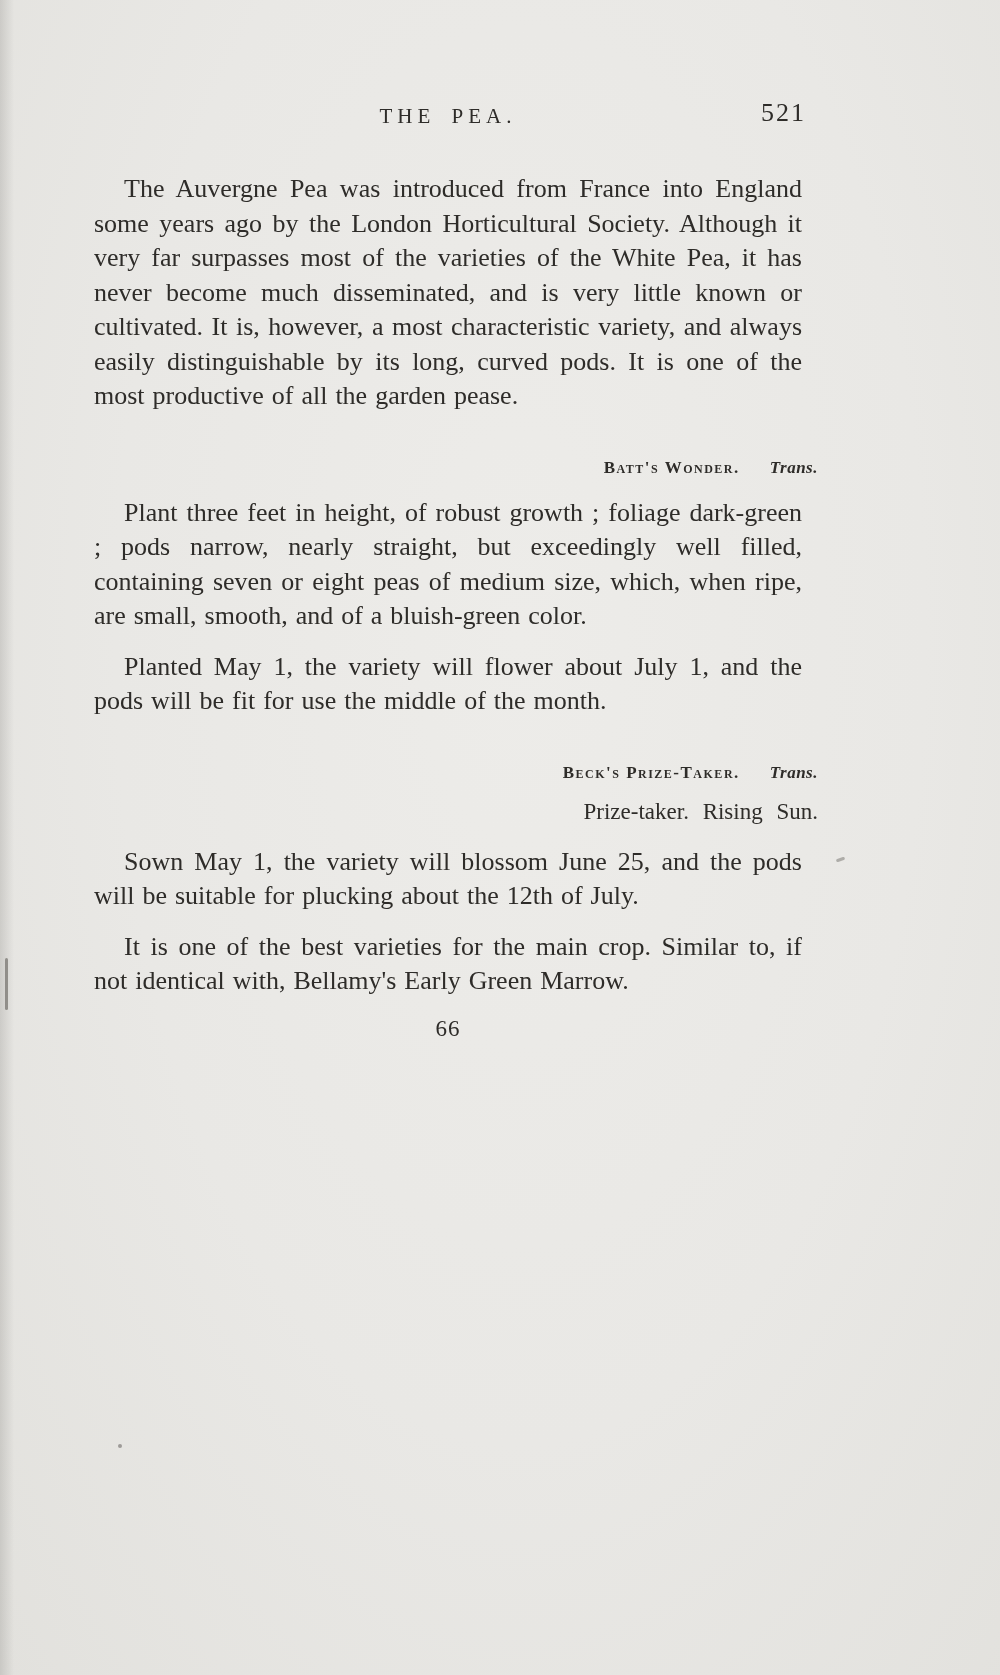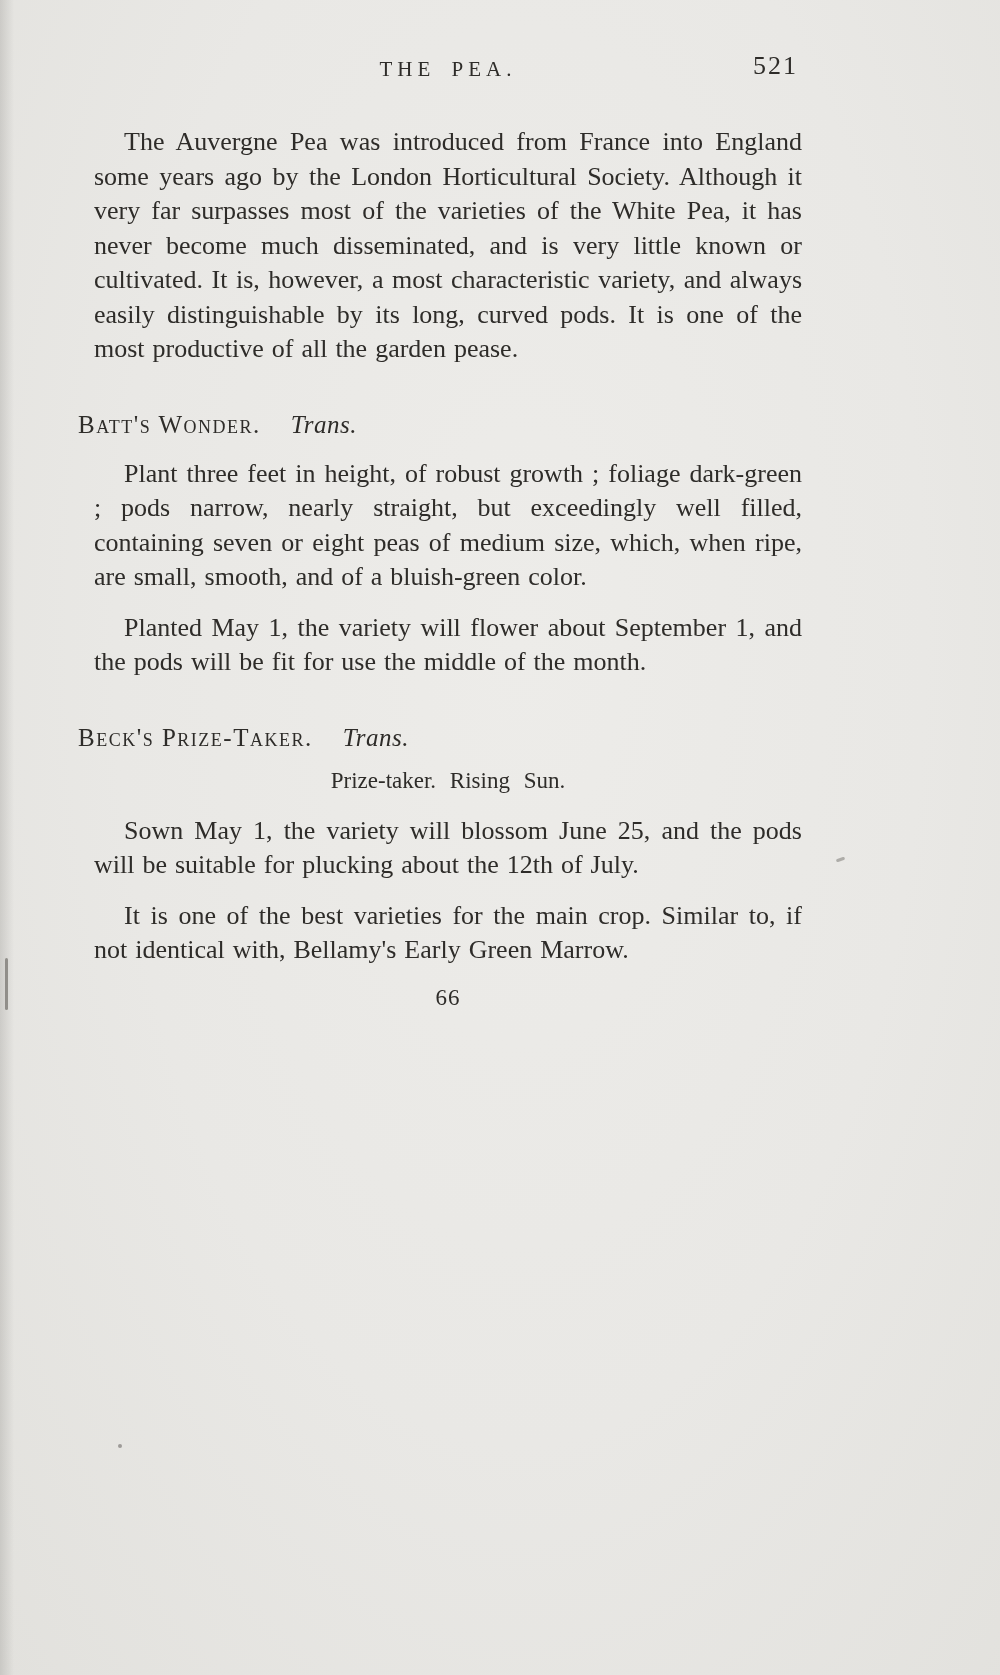--- a/index.html
+++ b/index.html
@@ -19,64 +19,64 @@
     pointer-events: none;
   }
   .page-inner {
     position: absolute;
     top: 0;
     left: 78px;
     width: 740px;
   }
   .running-head {
     position: relative;
-    margin-top: 57px;
+    margin-top: 104px;
     height: 30px;
     text-align: center;
   }
   .head-title {
     font-size: 21px;
     letter-spacing: 5px;
     word-spacing: 6px;
   }
   .page-num {
     position: absolute;
-    right: 20px;
+    right: 12px;
     top: -6px;
     font-size: 26px;
     letter-spacing: 2px;
   }
   .body-para {
     margin: 16px;
     font-size: 26px;
     line-height: 34.5px;
     text-align: justify;
     text-indent: 30px;
     word-spacing: 1.5px;
   }
   .intro { margin-top: 38px; }
   .entry-heading {
     margin: 44px 0 18px;
-    text-align: left;
-    font-weight: normal;
-    font-size: 25px;
+    text-align: right;
+    font-weight: bold;
+    font-size: 17px;
   }
   .entry-heading.tight { margin-bottom: 16px; }
   .entry-name {
     font-variant: small-caps;
     letter-spacing: 1.5px;
   }
   .entry-source {
     font-style: italic;
     margin-left: 30px;
     letter-spacing: 0.5px;
   }
   .synonyms {
     margin: 0 0 20px;
-    text-align: center;
+    text-align: right;
     font-size: 23px;
     word-spacing: 8px;
   }
   .signature {
     margin-top: 17px;
     text-align: center;
     font-size: 23px;
     letter-spacing: 1px;
   }
   .artifact {
@@ -100,21 +100,21 @@
     <span class="page-num">521</span>
   </header>
 
   <p class="body-para intro">The Auvergne Pea was introduced from France into England some years ago by the London Horticultural Society. Although it very far surpasses most of the varieties of the White Pea, it has never become much disseminated, and is very little known or cultivated. It is, however, a most characteristic variety, and always easily distinguishable by its long, curved pods. It is one of the most productive of all the garden pease.</p>
 
   <section class="entry">
     <h2 class="entry-heading">
       <span class="entry-name">Batt's Wonder.</span><span class="entry-source">Trans.</span>
     </h2>
     <p class="body-para">Plant three feet in height, of robust growth ; foliage dark-green ; pods narrow, nearly straight, but exceedingly well filled, containing seven or eight peas of medium size, which, when ripe, are small, smooth, and of a bluish-green color.</p>
-    <p class="body-para">Planted May 1, the variety will flower about September 1, and the pods will be fit for use the middle of the month.</p>
+    <p class="body-para">Planted May 1, the variety will flower about July 1, and the pods will be fit for use the middle of the month.</p>
   </section>
 
   <section class="entry">
     <h2 class="entry-heading tight">
       <span class="entry-name">Beck's Prize-Taker.</span><span class="entry-source">Trans.</span>
     </h2>
     <p class="synonyms">Prize-taker.  Rising Sun.</p>
     <p class="body-para">Sown May 1, the variety will blossom June 25, and the pods will be suitable for plucking about the 12th of July.</p>
     <p class="body-para">It is one of the best varieties for the main crop.  Similar to, if not identical with, Bellamy's Early Green Marrow.</p>
   </section>

